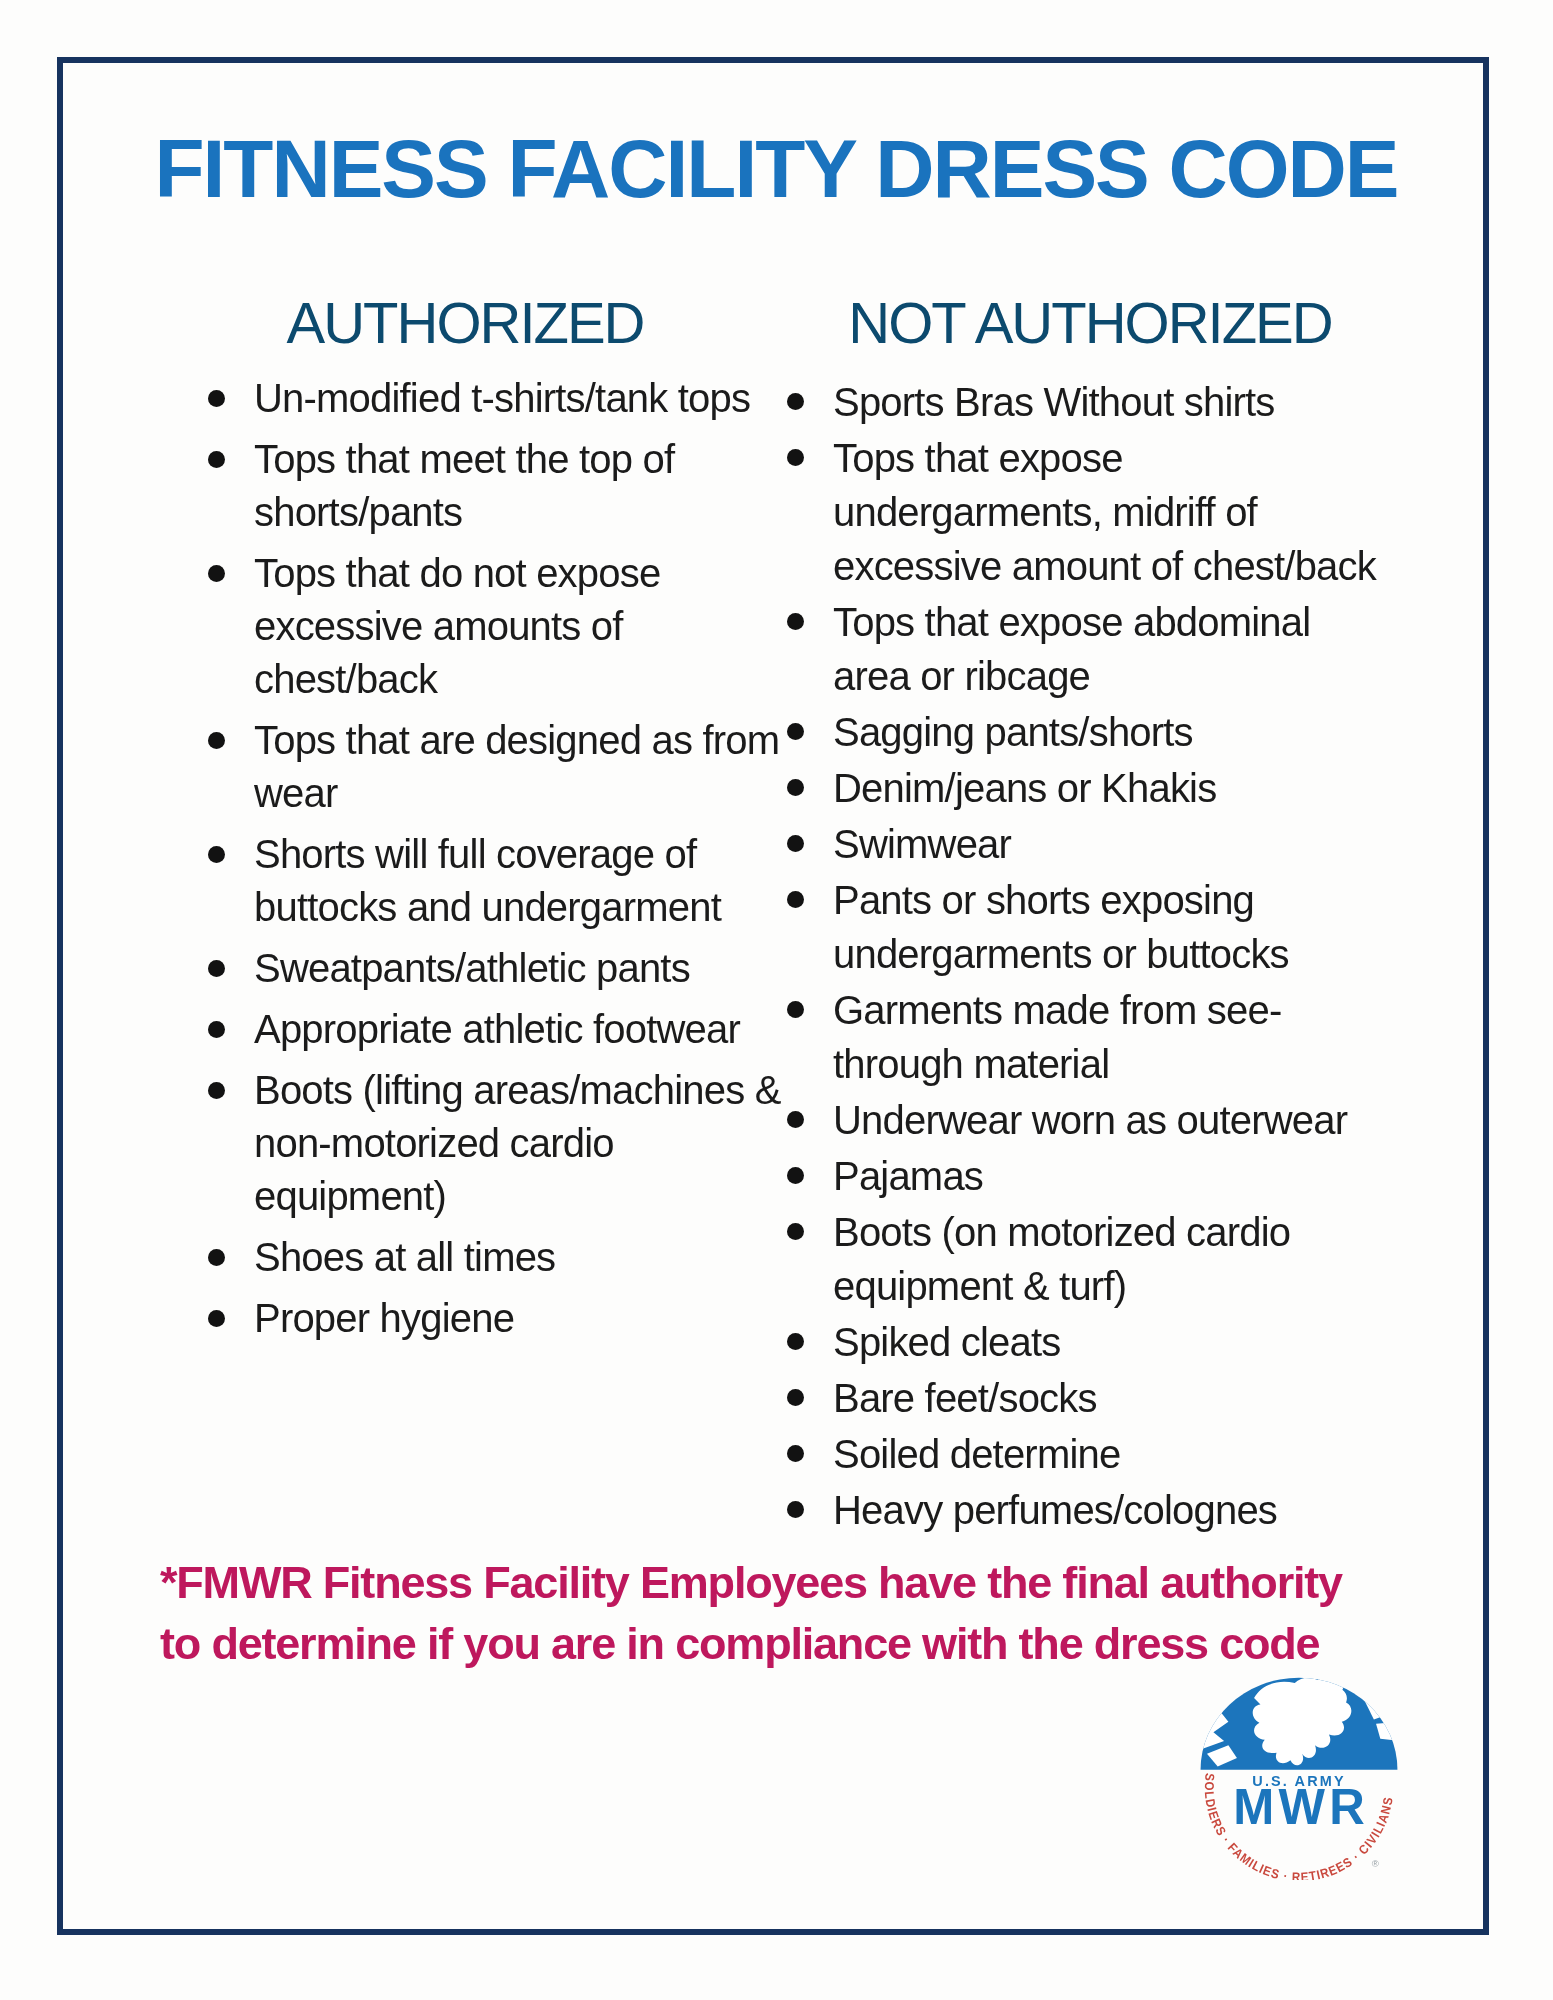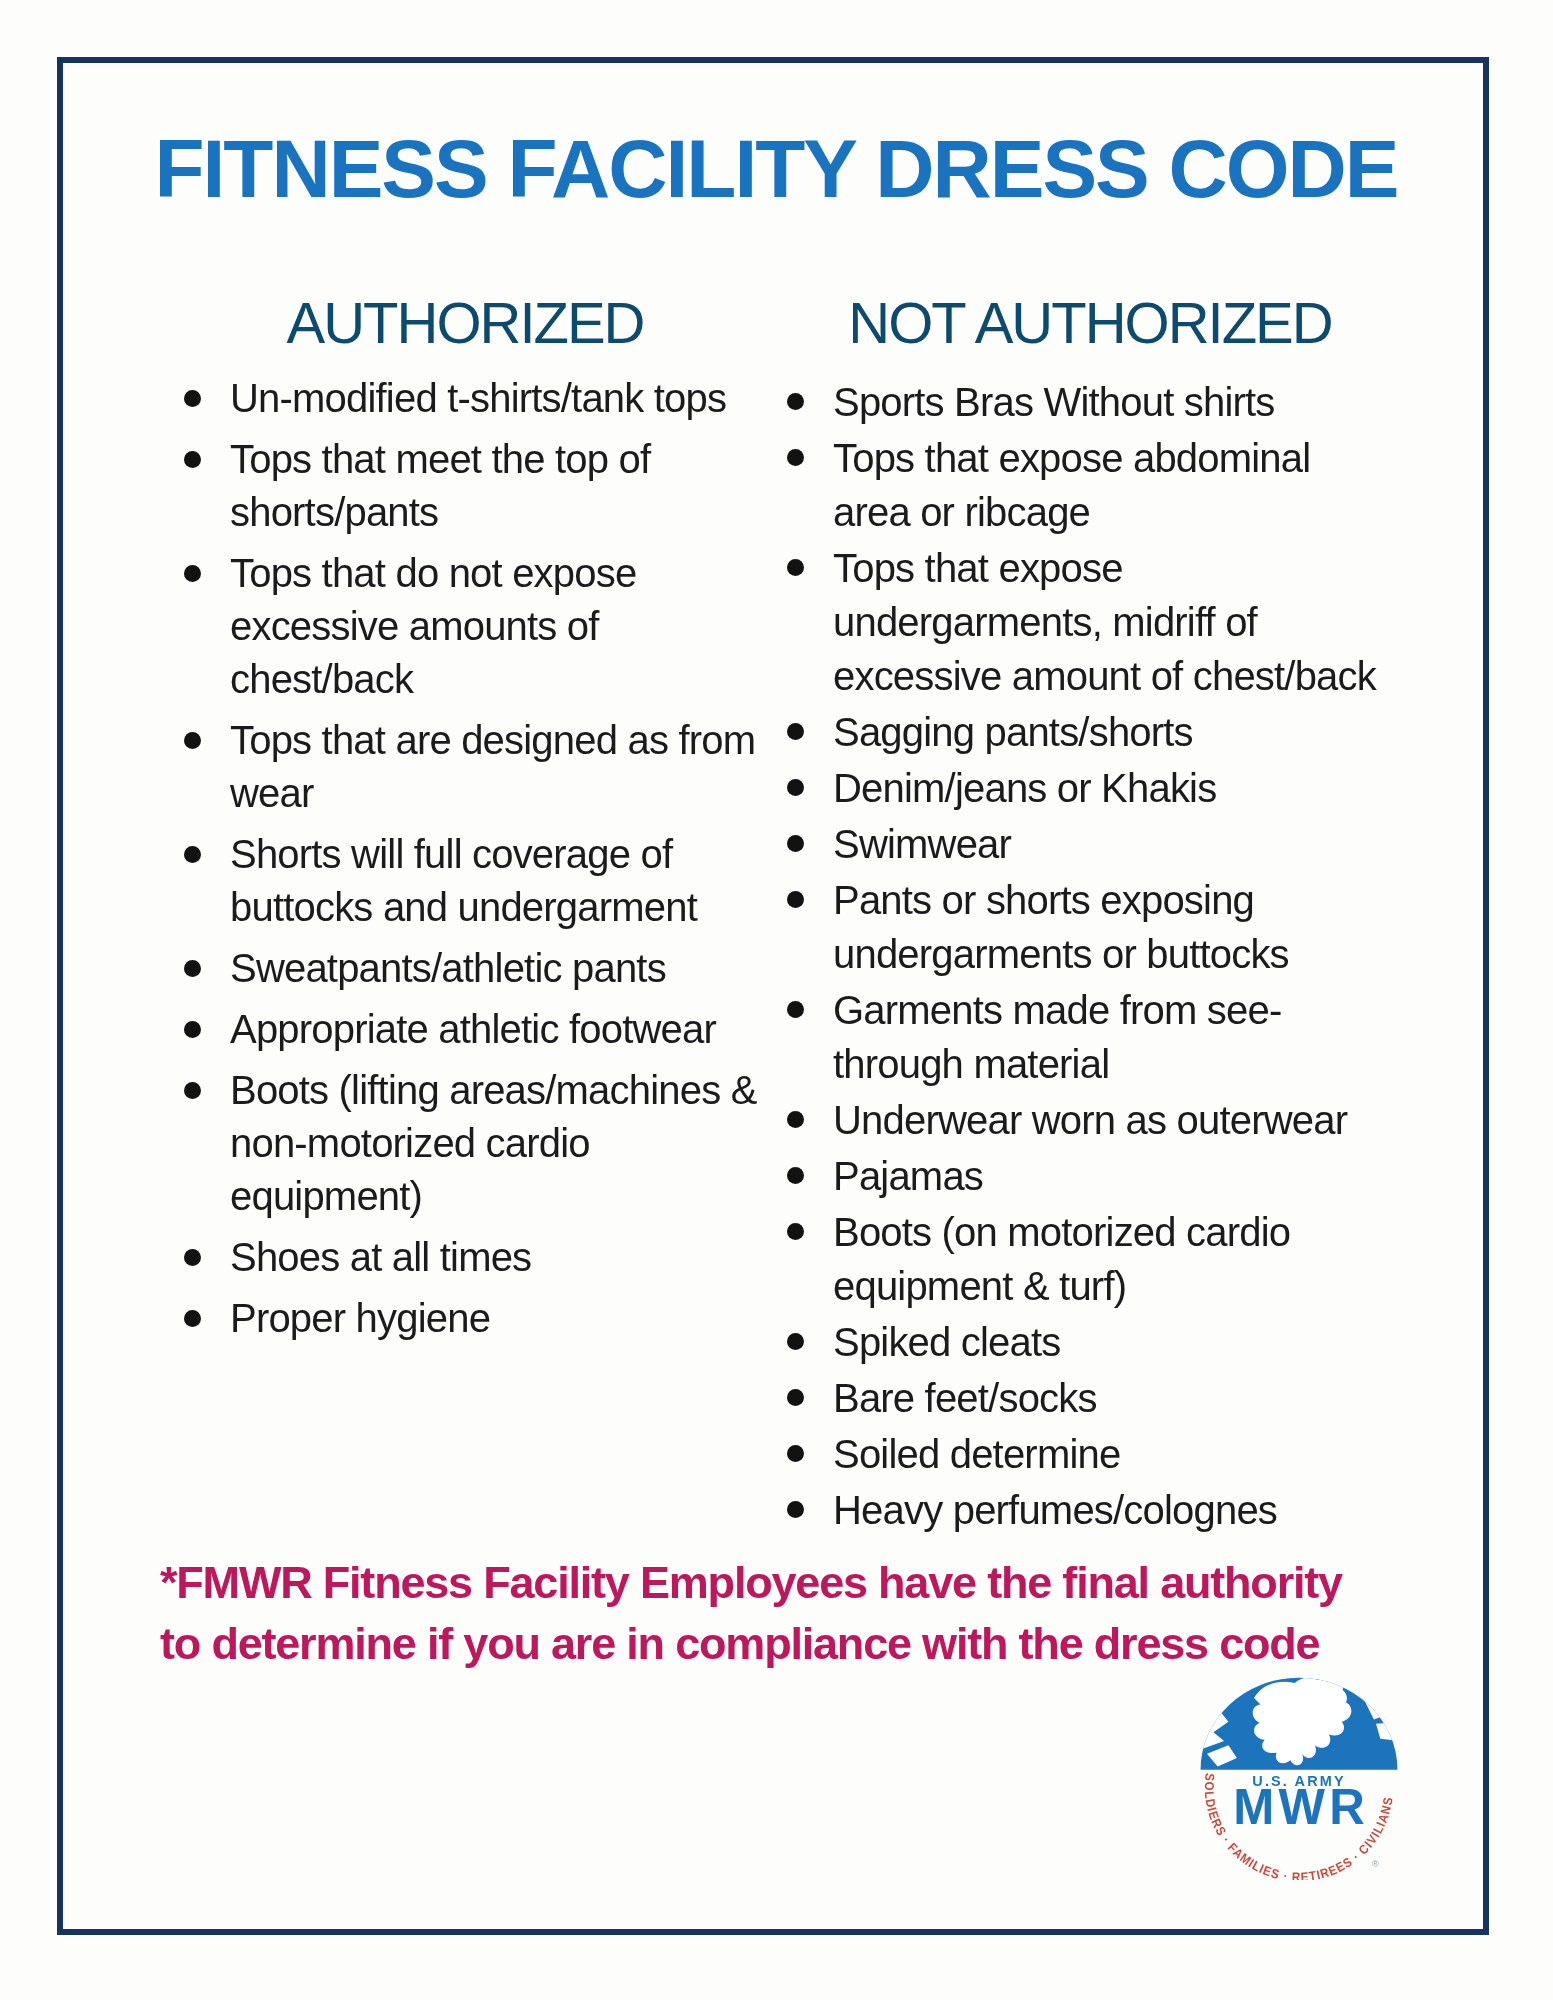--- a/index.html
+++ b/index.html
@@ -31,21 +31,21 @@
   }
   .col-header.left{left:140px;width:650px;}
   .col-header.right{left:770px;width:640px;}
   .list{
     position:absolute;margin:0;padding:0;list-style:none;
     font-size:40px;letter-spacing:-0.8px;color:var(--body-text);
   }
   .list.left{left:230px;top:372px;width:560px;line-height:53px;}
   .list.right{left:833px;top:375px;width:560px;line-height:54px;}
   .list .item{position:relative;white-space:pre-line;}
-  .list.left .item{margin-bottom:8px;}
+  .list.left .item{margin-bottom:8px;margin-left:24px;}
   .list.right .item{margin-bottom:2px;}
   .list .item::before{
     content:"";position:absolute;left:-46px;top:18px;width:17px;height:17px;
     border-radius:50%;background:#121212;
   }
   .footer-note{
     position:absolute;left:160px;top:1552px;width:1350px;margin:0;
     font-size:45px;font-weight:700;letter-spacing:-1.2px;line-height:61px;
     white-space:pre-line;color:#be185d;
   }
@@ -86,25 +86,25 @@
       <li class="item">Boots (lifting areas/machines &amp;
 non-motorized cardio
 equipment)</li>
       <li class="item">Shoes at all times</li>
       <li class="item">Proper hygiene</li>
     </ul>
 
   <ul class="list right">
 
   <li class="item">Sports Bras Without shirts</li>
-      <li class="item">Tops that expose abdominal
-area or ribcage</li>
       <li class="item">Tops that expose
 undergarments, midriff of
 excessive amount of chest/back</li>
+      <li class="item">Tops that expose abdominal
+area or ribcage</li>
       <li class="item">Sagging pants/shorts</li>
       <li class="item">Denim/jeans or Khakis</li>
       <li class="item">Swimwear</li>
       <li class="item">Pants or shorts exposing
 undergarments or buttocks</li>
       <li class="item">Garments made from see-
 through material</li>
       <li class="item">Underwear worn as outerwear</li>
       <li class="item">Pajamas</li>
       <li class="item">Boots (on motorized cardio

